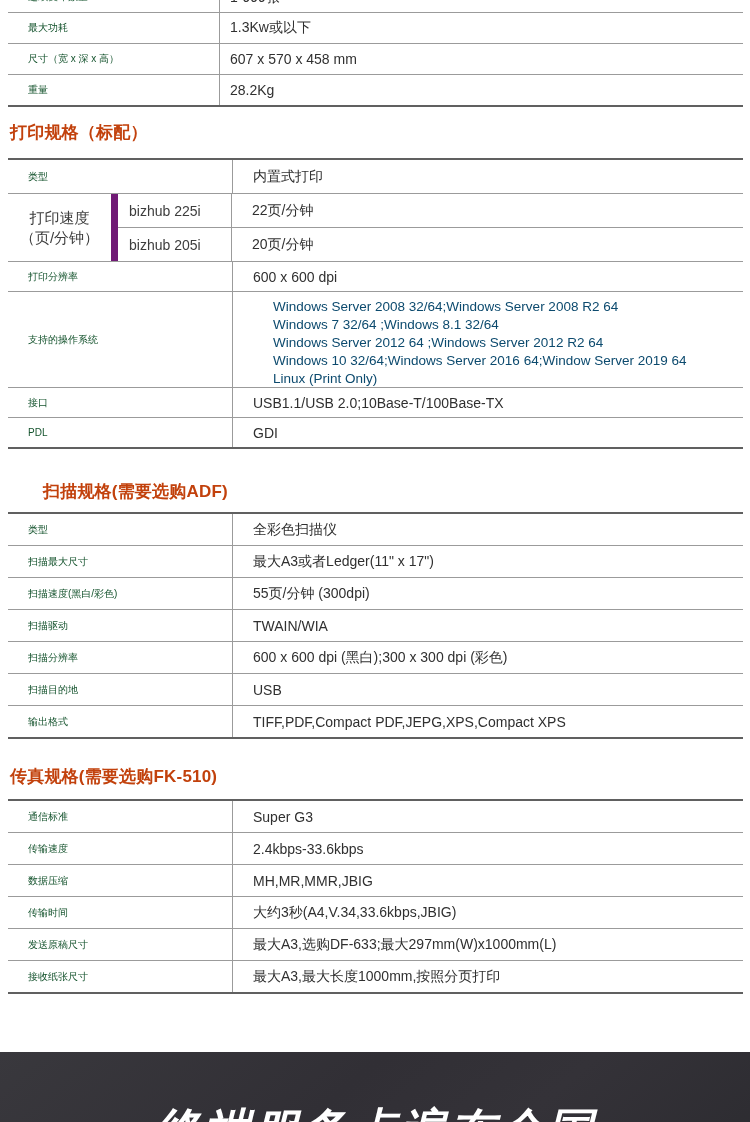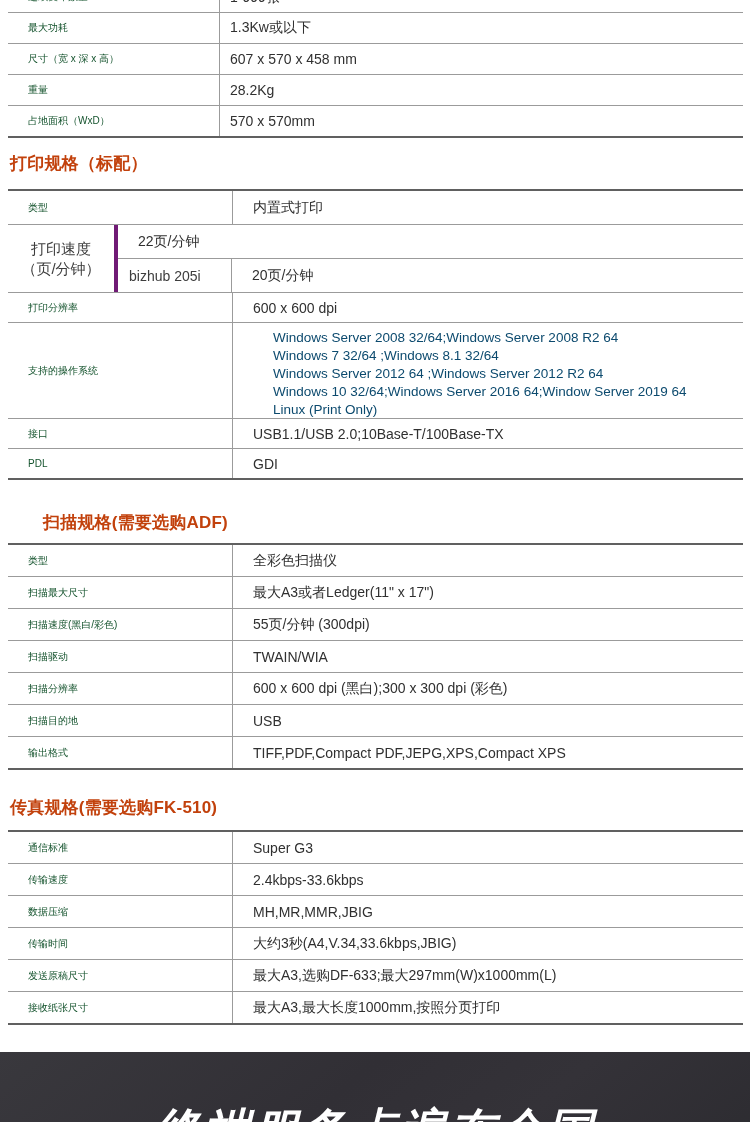--- a/index.html
+++ b/index.html
@@ -30,21 +30,21 @@
   .tbl-general .r.partial .c-label span,
   .tbl-general .r.partial .c-val span{display:block;margin-top:-13px;line-height:20px;}
   .tbl-general .r.partial .c-label,
   .tbl-general .r.partial .c-val{align-items:flex-start;}
   
   .tbl-std .c-label{width:225px;}
   .tbl-std .c-val{padding-left:20px;}
   
   .h33{height:33px;} .h31{height:31px;} .h29{height:29px;}
   .speed-label{
-    width:110px;flex:0 0 auto;box-sizing:border-box;border-right:4px solid #701a75;
+    width:110px;flex:0 0 auto;box-sizing:border-box;border-right:7px solid #701a75;
     display:flex;flex-direction:column;justify-content:center;align-items:center;
     font-size:15px;color:#3d3d3d;line-height:20px;
   }
   .speed-sub{flex:1 1 auto;display:flex;flex-direction:column;}
   .sub-r{display:flex;height:33px;}
   .sub-r + .sub-r{border-top:1px solid #9b9b9b;}
   .c-model{
     width:114px;flex:0 0 auto;box-sizing:border-box;border-right:1px solid #9b9b9b;
     display:flex;align-items:center;padding-left:11px;font-size:14px;color:#3d3d3d;
   }
@@ -89,39 +89,36 @@
       <div class="c-val">1.3Kw或以下</div>
     </div>
     <div class="r">
       <div class="c-label">尺寸（宽 x 深 x 高）</div>
       <div class="c-val">607 x 570 x 458 mm</div>
     </div>
     <div class="r">
       <div class="c-label">重量</div>
       <div class="c-val">28.2Kg</div>
     </div>
-    <div class="r">
-      <div class="c-label">占地面积（WxD）</div>
-      <div class="c-val">570 x 570mm</div>
-    </div>
   </div>
 
   <div class="sec-title t-print">打印规格（标配）</div>
   <div class="tbl tbl-std topline">
     <div class="r h33">
       <div class="c-label">类型</div>
       <div class="c-val">内置式打印</div>
     </div>
     <div class="r">
       <div class="speed-label">
         <span>打印速度</span>
         <span>（页/分钟）</span>
       </div>
       <div class="speed-sub">
         <div class="sub-r">
+          <div class="c-model">bizhub 225i</div>
           <div class="c-val">22页/分钟</div>
         </div>
         <div class="sub-r">
           <div class="c-model">bizhub 205i</div>
           <div class="c-val">20页/分钟</div>
         </div>
       </div>
     </div>
     <div class="r h29">
       <div class="c-label">打印分辨率</div>

